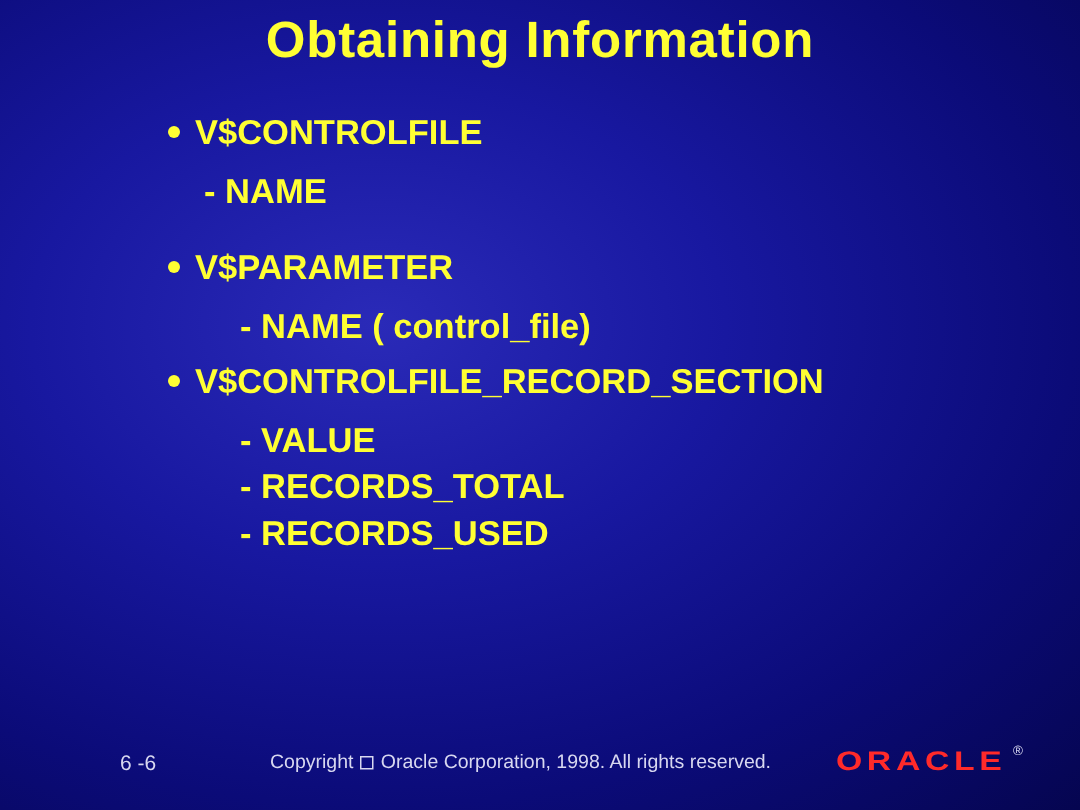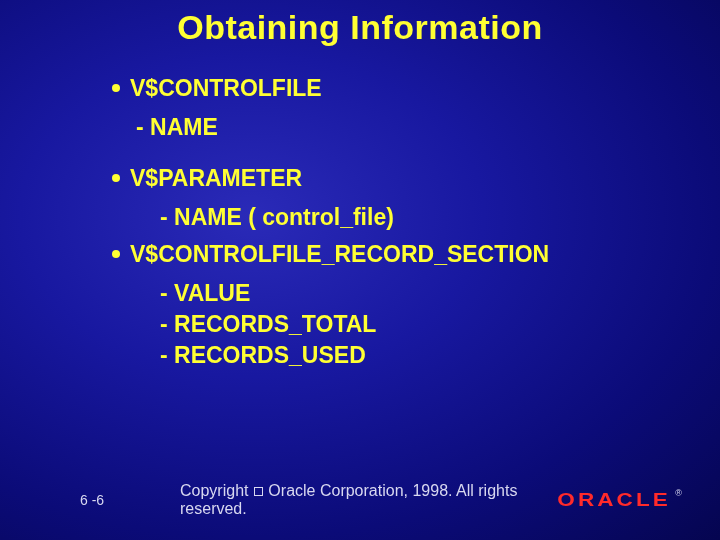--- a/index.html
+++ b/index.html
@@ -40,21 +40,21 @@
     align-items: center;
   }
   .slide-num {
     color: #d8d8f0;
     font-size: 14px;
     padding-left: 80px;
     width: 180px;
   }
   .copyright {
     color: #d8d8f0;
-    font-size: 16px;
+    font-size: 13px;
     flex: 1;
     text-align: left;
   }
   .copyright .sq {
     display: inline-block;
     width: 9px; height: 9px;
     border: 1px solid #d8d8f0;
     vertical-align: middle;
     margin: 0 1px;
   }

